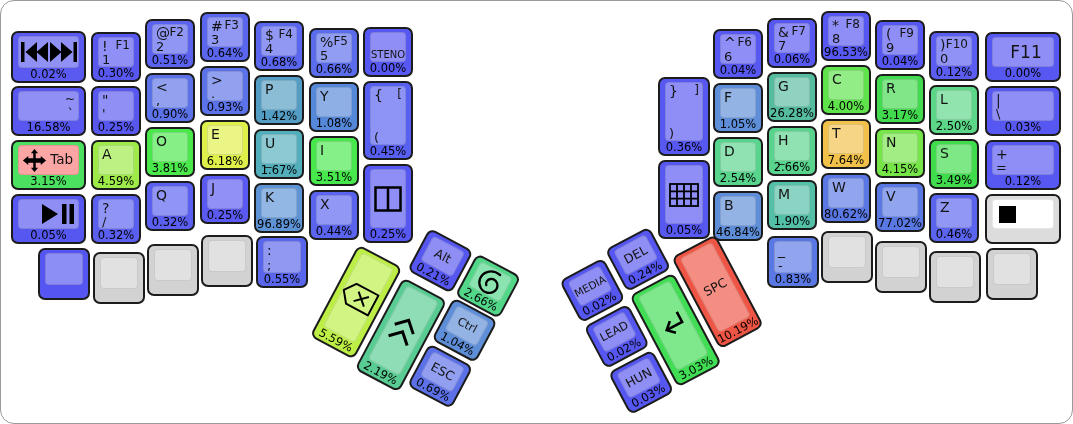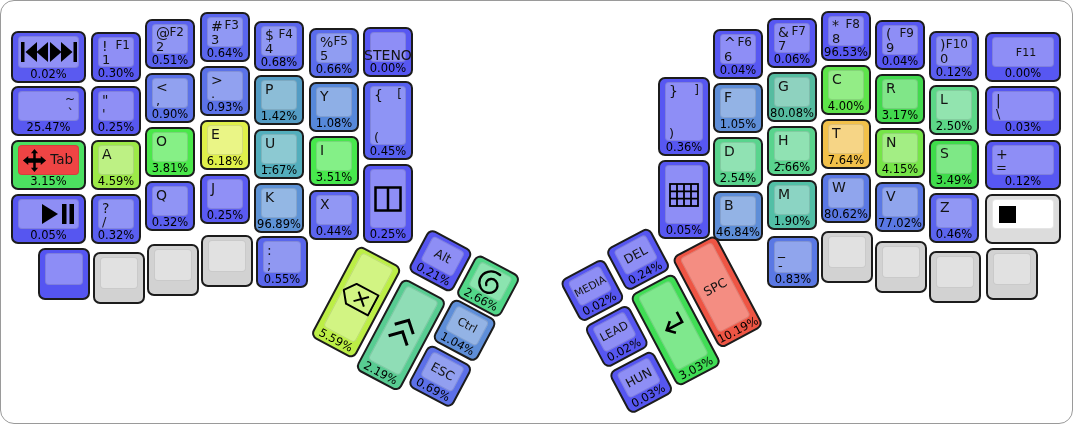--- a/index.html
+++ b/index.html
@@ -94,30 +94,30 @@
     <div class="key" style="left: 308px; top: 27px; width: 50px; height: 50px; background: rgb(90, 108, 236);">
       <div class="cap" style="background: rgb(144, 157, 242);">
         <span class="lab tl">%</span>
         <span class="lab tr">F5</span>
         <span class="lab bl">5</span>
       </div>
       <div class="pct">0.66%</div>
     </div>
     <div class="key" style="left: 362px; top: 26px; width: 50px; height: 50px; background: rgb(87, 87, 242);">
       <div class="cap" style="background: rgb(142, 142, 246);">
-        <span class="centerlab" style="font-size: 14px; margin-top: 16px;">STENO</span>
+        <span class="centerlab" style="font-size: 10px; margin-top: 16px;">STENO</span>
       </div>
       <div class="pct">0.00%</div>
     </div>
     <div class="key" style="left: 10px; top: 85px; width: 75px; height: 50px; background: rgb(88, 88, 240);">
       <div class="cap" style="background: rgb(143, 143, 245);">
         <span class="lab tr">~</span>
         <span class="lab br">`</span>
       </div>
-      <div class="pct">25.47%</div>
+      <div class="pct">16.58%</div>
     </div>
     <div class="key" style="left: 90px; top: 85px; width: 50px; height: 50px; background: rgb(88, 88, 240);">
       <div class="cap" style="background: rgb(143, 143, 245);">
         <span class="lab tl">"</span>
         <span class="lab bl">'</span>
       </div>
       <div class="pct">0.25%</div>
     </div>
     <div class="key" style="left: 144px; top: 72px; width: 50px; height: 50px; background: rgb(91, 114, 232);">
       <div class="cap" style="background: rgb(145, 161, 240);">
@@ -147,21 +147,21 @@
     </div>
     <div class="key" style="left: 362px; top: 80px; width: 50px; height: 79px; background: rgb(87, 96, 240);">
       <div class="cap" style="background: rgb(142, 148, 245);">
         <span class="lab tl">{</span>
         <span class="lab tr">[</span>
         <span class="lab bl">(</span>
       </div>
       <div class="pct">0.45%</div>
     </div>
     <div class="key" style="left: 10px; top: 139px; width: 75px; height: 50px; background: rgb(76, 224, 96);">
-      <div class="cap" style="background: #ef4444;">
+      <div class="cap" style="background: #fca5a5;">
         <span class="tright">Tab</span>
         <div class="iconw move-icon">
           <svg width="25" height="25" viewBox="0 0 28 28" fill="#000">
             <path d="M14 1 L10 6 H12.6 V11.4 H7 V9 L1 14 L7 19 V16.6 H12.6 V22 H10 L14 27 L18 22 H15.4 V16.6 H21 V19 L27 14 L21 9 V11.4 H15.4 V6 H18 Z"></path>
           </svg>
         </div>
       </div>
       <div class="pct">3.15%</div>
     </div>
     <div class="key" style="left: 90px; top: 139px; width: 50px; height: 50px; background: rgb(157, 234, 72);">
@@ -303,21 +303,21 @@
     <div class="key" style="left: 928px; top: 30px; width: 50px; height: 50px; background: rgb(90, 93, 240);">
       <div class="cap" style="background: rgb(144, 146, 245);">
         <span class="lab tl">)</span>
         <span class="lab tr">F10</span>
         <span class="lab bl">0</span>
       </div>
       <div class="pct">0.12%</div>
     </div>
     <div class="key" style="left: 984px; top: 31px; width: 76px; height: 50px; background: rgb(87, 87, 242);">
       <div class="cap" style="background: rgb(142, 142, 246);">
-        <span class="centerlab" style="font-size: 11px; padding-left: 6px;">F11</span>
+        <span class="centerlab" style="font-size: 17px; padding-left: 6px;">F11</span>
       </div>
       <div class="pct">0.00%</div>
     </div>
     <div class="key" style="left: 657px; top: 76px; width: 52px; height: 79px; background: rgb(87, 87, 242);">
       <div class="cap" style="background: rgb(142, 142, 246);">
         <span class="lab tl">}</span>
         <span class="lab tr">]</span>
         <span class="lab bl">)</span>
       </div>
       <div class="pct">0.36%</div>
@@ -325,21 +325,21 @@
     <div class="key" style="left: 712px; top: 82px; width: 50px; height: 50px; background: rgb(94, 142, 216);">
       <div class="cap" style="background: rgb(147, 179, 229);">
         <span class="lab tl">F</span>
       </div>
       <div class="pct">1.05%</div>
     </div>
     <div class="key" style="left: 766px; top: 71px; width: 50px; height: 50px; background: rgb(86, 188, 160);">
       <div class="cap" style="background: rgb(142, 210, 191);">
         <span class="lab tl">G</span>
       </div>
-      <div class="pct">80.08%</div>
+      <div class="pct">26.28%</div>
     </div>
     <div class="key" style="left: 820px; top: 64px; width: 50px; height: 50px; background: rgb(94, 228, 74);">
       <div class="cap" style="background: rgb(147, 237, 134);">
         <span class="lab tl">C</span>
       </div>
       <div class="pct">4.00%</div>
     </div>
     <div class="key" style="left: 874px; top: 73px; width: 50px; height: 50px; background: rgb(66, 218, 78);">
       <div class="cap" style="background: rgb(128, 230, 136);">
         <span class="lab tl">R</span>

